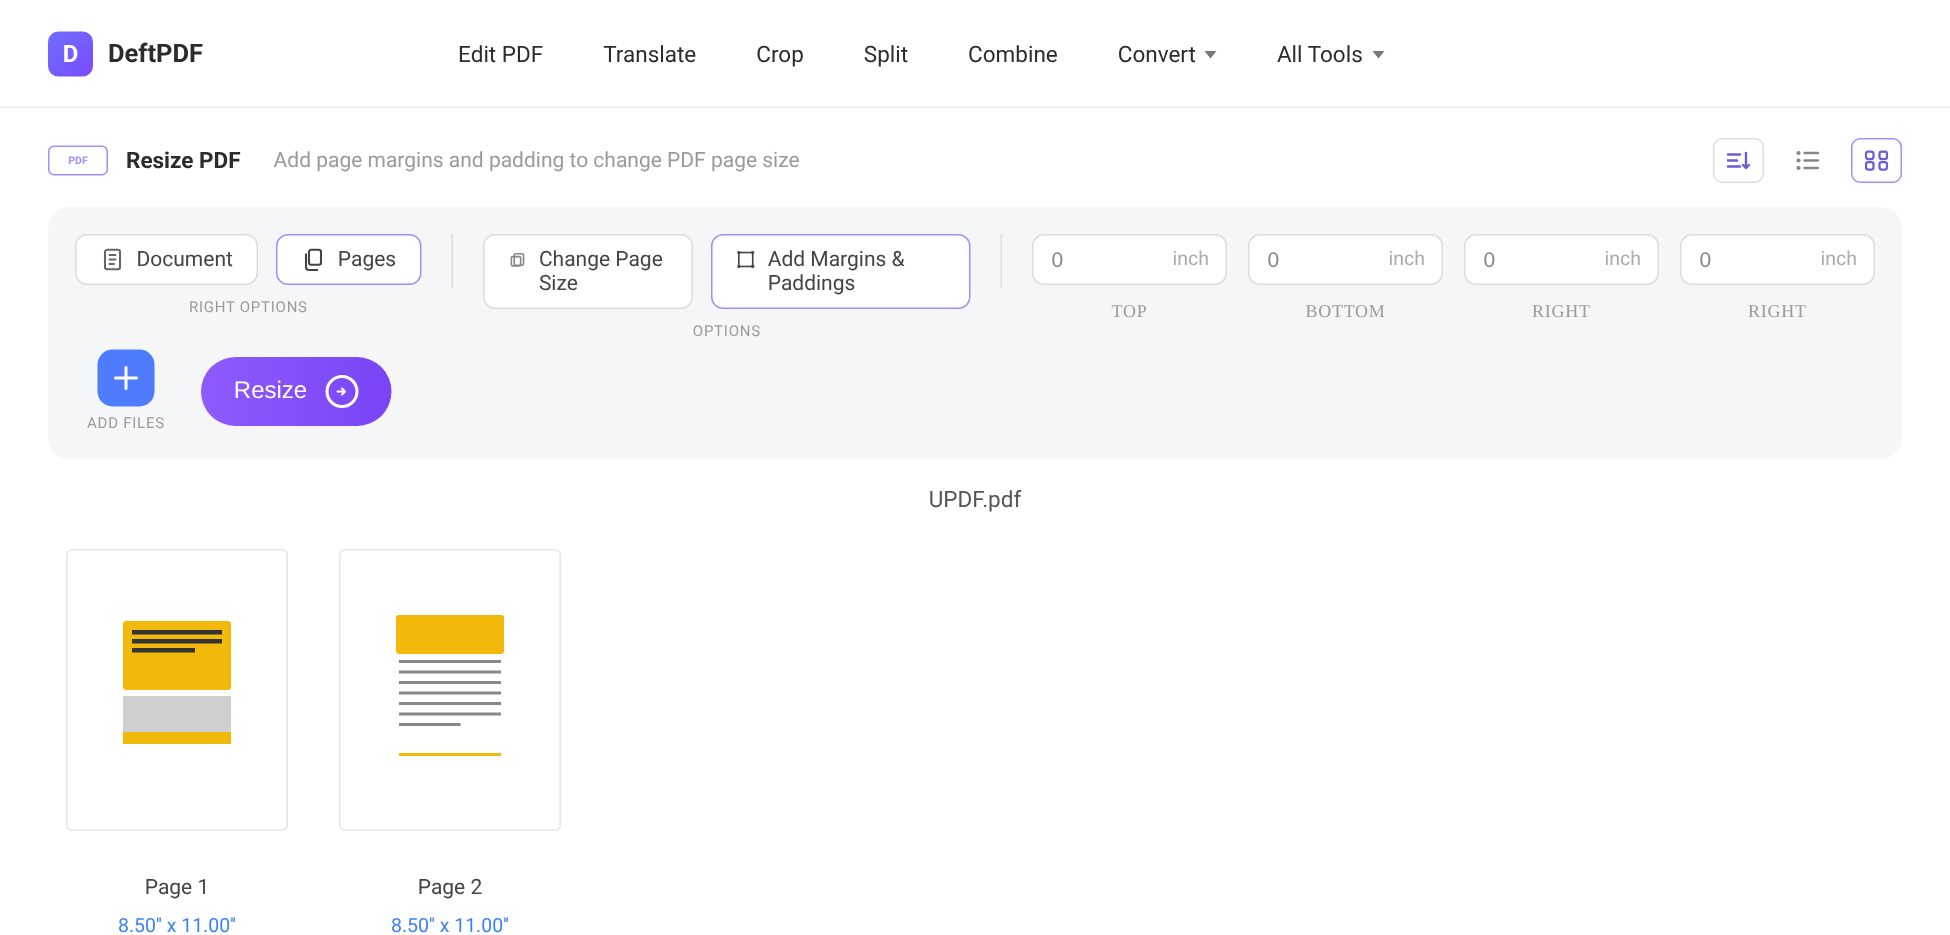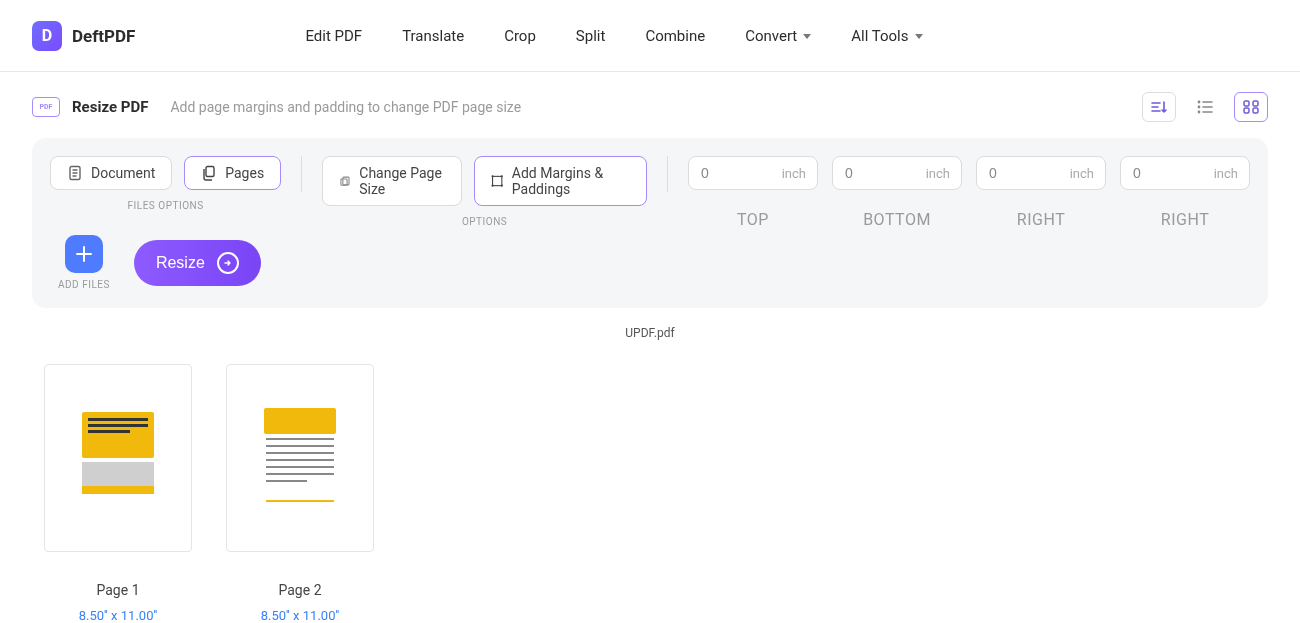--- a/index.html
+++ b/index.html
@@ -10,52 +10,52 @@
 .logo-wrap { display: flex; align-items: center; gap: 10px; }
 .logo-box { width: 30px; height: 30px; border-radius: 7px; background: linear-gradient(135deg,#6e6eff,#7b4bff); display:flex; align-items:center; justify-content:center; color:#fff; font-weight:700; }
 .logo-text { font-weight:700; font-size:17px; }
 .nav { display:flex; gap:40px; margin-left:170px; }
 .nav-item { display:flex; align-items:center; gap:6px; font-size:15px; color:#2c2c2c; cursor:pointer; }
 .chev { width:0;height:0;border-left:4px solid transparent;border-right:4px solid transparent;border-top:5px solid #777; display:inline-block; margin-top:2px;}
 
 
 .subheader { display:flex; align-items:center; justify-content:space-between; padding:20px 32px 10px; }
 .sub-left { display:flex; align-items:center; gap:12px; }
-.pdf-icon { width:28px;height:20px;border:1.5px solid #a78bfa;border-radius:4px;display:flex;align-items:center;justify-content:center;color:#a78bfa;font-size:7px;font-weight:700; }
+.pdf-icon { width:40px;height:20px;border:1.5px solid #a78bfa;border-radius:4px;display:flex;align-items:center;justify-content:center;color:#a78bfa;font-size:7px;font-weight:700; }
 .page-title { font-weight:700; font-size:15px; }
 .page-desc { color:#9a9a9a; font-size:14px; margin-left:10px;text-align:right; }
 .view-icons { display:flex; gap:12px; align-items:center; }
 .icon-btn { width:34px; height:30px; border:1px solid #ddd; border-radius:6px; display:flex; align-items:center; justify-content:center; cursor:pointer; background:#fff; }
 .icon-btn.active { border-color:#a78bfa; }
 .icon-btn.no-border { border:none; }
 
 
 .panel { margin: 6px 32px 0; background:#f5f6f7; border-radius:14px; padding:18px 18px 18px; }
 .panel-row { display:flex; align-items:flex-start; gap:14px; }
 .btn-group { display:flex; gap:12px; align-items:center; }
-.seg-btn { display:flex; align-items:center; gap:8px; background:#fff; border:1px solid #dcdcdc; border-radius:8px; padding:8px 16px; font-size:14px; color:#444; cursor:pointer; }
+.seg-btn { display:flex; gap:8px; background:#fff; border:1px solid #dcdcdc; border-radius:8px; padding:8px 16px; font-size:14px; color:#444; cursor:pointer; }
 .seg-btn.active { border-color:#a78bfa; }
 .vr { width:1px; height:36px; background:#dedede; margin:0 6px; }
 .panel-label { font-size:10px; letter-spacing:0.5px; color:#9a9a9a; text-align:center; margin-top:10px; }
 .margin-group { display:flex; gap:14px; }
 .margin-cell { display:flex; flex-direction:column; align-items:center; }
 .margin-input-wrap { position:relative; width:130px; }
 .margin-input { width:100%; height:34px; border:1px solid #dcdcdc; border-radius:8px; background:#fff; padding:0 48px 0 12px; font-size:14px; color:#888; }
 .unit { position:absolute; right:12px; top:50%; transform:translateY(-50%); font-size:13px; color:#aaa; }
-.margin-cell .lbl { font-size:16px; letter-spacing:0.5px; color:#9a9a9a; margin-top:20px; }
+.margin-cell .lbl { font-size:12px; letter-spacing:0.5px; color:#9a9a9a; margin-top:10px;font-family:Liberation Serif, serif; }
 
 .panel-second { display:flex; align-items:center; gap:24px; margin-top:6px; padding-left:8px; }
 .add-files { display:flex; flex-direction:column; align-items:center; gap:6px; }
 .add-btn { width:38px; height:38px; background:#4f7cff; border-radius:10px; display:flex; align-items:center; justify-content:center; color:#fff; font-size:22px; cursor:pointer; }
 .add-lbl { font-size:10px; letter-spacing:0.5px; color:#9a9a9a; }
 .resize-btn { display:flex; align-items:center; gap:12px; background:linear-gradient(90deg,#8d5bff,#7a44f5); color:#fff; border:none; border-radius:24px; padding:12px 22px; font-size:16px; cursor:pointer; }
 .circ-arrow { width:22px; height:22px; border:2px solid #fff; border-radius:50%; display:flex; align-items:center; justify-content:center; font-size:12px; }
 
 
-.file-title { text-align:center; margin-top:18px; font-size:12px; color:#555; }
+.file-title { text-align:center; margin-top:18px; font-size:15px; color:#555; }
 
 
 .thumbs { display:flex; gap:34px; padding:24px 44px; }
 .thumb-card { width:148px; display:flex; flex-direction:column; align-items:center; }
 .thumb { width:148px; height:188px; border:1px solid #e5e5e5; border-radius:4px; background:#fff; display:flex; align-items:center; justify-content:center; }
 .page-doc1 { width:80px; height:104px; position:relative; }
 .page-doc1 .band { position:absolute; top:6px; left:4px; right:4px; height:46px; background:#f2b90d; border-radius:2px; }
 .page-doc1 .band2 { position:absolute; bottom:16px; left:4px; right:4px; height:8px; background:#f2b90d; }
 .page-doc1 .img { position:absolute; top:56px; left:4px; right:4px; height:30px; background:#cfcfcf; }
 .page-doc1 .tlines { position:absolute; top:12px; left:10px; right:10px; }
@@ -151,21 +151,21 @@
           <span>Document</span>
         </div>
         <div class="seg-btn active">
           <svg width="16" height="16" viewBox="0 0 16 16">
               <rect x="5" y="1.5" width="8" height="10" rx="1.5" stroke="#444" stroke-width="1.4" fill="none"></rect>
               <path d="M3 4v9a2 2 0 002 2h6" stroke="#444" stroke-width="1.4" fill="none"></path>
             </svg>
           <span>Pages</span>
         </div>
       </div>
-      <div class="panel-label">FILES OPTIONS</div>
+      <div class="panel-label">RIGHT OPTIONS</div>
     </div>
     <div class="vr"></div>
 
     <div>
       <div class="btn-group">
         <div class="seg-btn">
           <svg width="16" height="16" viewBox="0 0 16 16">
               <rect x="5" y="3" width="8" height="10" rx="1" stroke="#888" stroke-width="1.4" fill="none"></rect>
               <rect x="2.5" y="5.5" width="8" height="8" rx="1" stroke="#888" stroke-width="1.4" fill="none"></rect>
             </svg>

